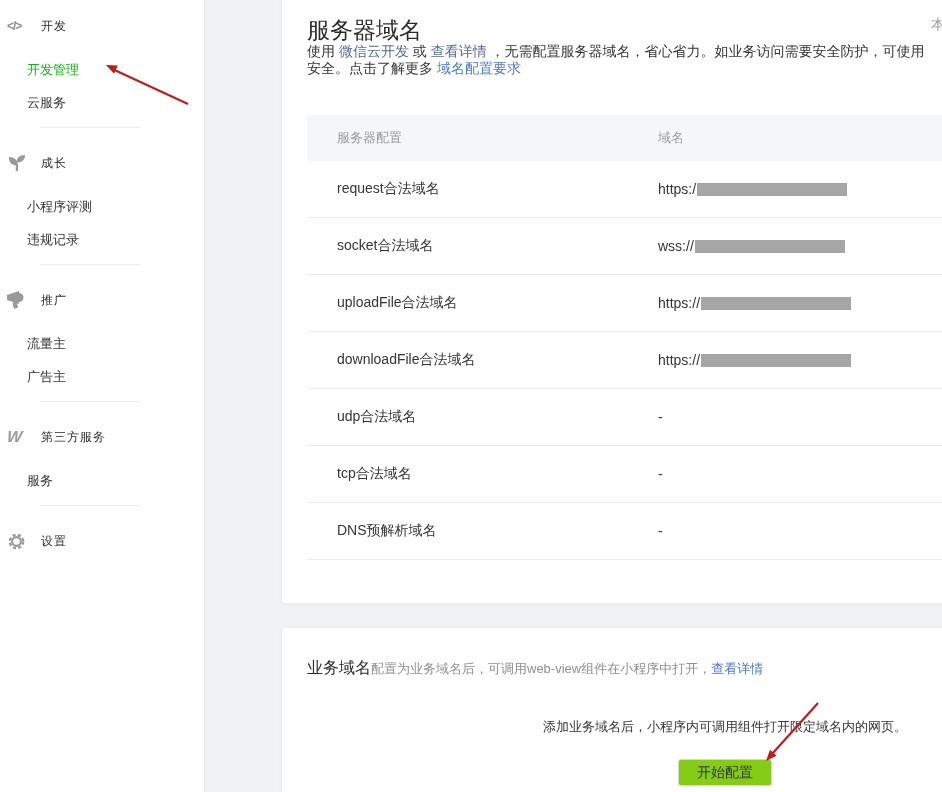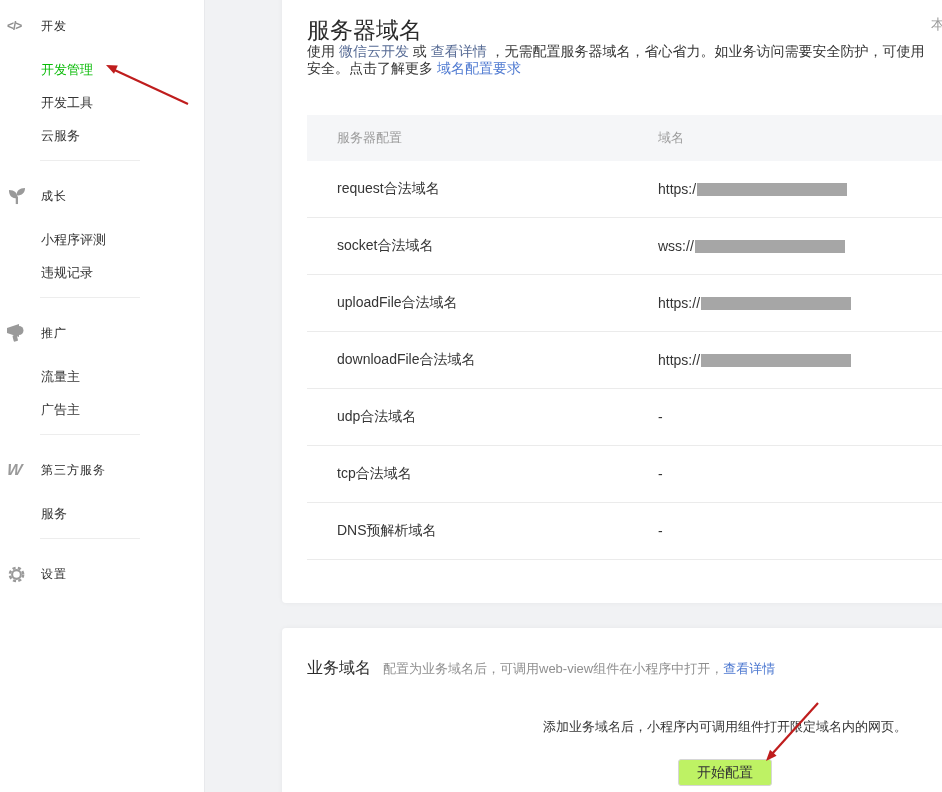--- a/index.html
+++ b/index.html
@@ -13,21 +13,21 @@
   .sidebar {
     position:absolute; left:0; top:0; width:204px; height:792px;
     background:#ffffff; border-right:1px solid #e8e9ec; z-index:2;
   }
   .sections { position:absolute; top:15px; left:0; right:0; }
   .sec-header { display:flex; align-items:center; padding-left:7px; height:22px; margin-bottom:24px; cursor:pointer; }
   .sec-icon { width:34px; color:#9a9a9a; display:flex; align-items:center; }
   .code-glyph { font-size:12px; font-weight:bold; letter-spacing:-1px; color:#8f8f8f; }
   .w-glyph { font-size:16px; font-weight:bold; font-style:italic; color:#9a9a9a; transform:skewX(-6deg); }
   .sec-title { font-size:12px; color:#2b2b2b; letter-spacing:1px; }
-  .sec-item { padding-left:41px; font-size:13px; color:#353535; height:18px; line-height:18px; margin-bottom:15px; cursor:pointer; }
+  .sec-item { padding-left:27px; font-size:13px; color:#353535; height:18px; line-height:18px; margin-bottom:15px; cursor:pointer; }
   .sec-item.active { color:#09bb07; }
   .sec-divider { margin:10px 0 24px 40px; width:100px; height:0; border-top:1px solid #ededed; }
   
   .card { position:absolute; background:#ffffff; border-radius:4px; box-shadow:0 0 5px rgba(0,0,0,0.05); z-index:1; }
   #card-server   { left:282px; top:-24px; width:744px; height:627px; }
   #card-business { left:282px; top:628px; width:744px; height:220px; }
   .card-title { position:absolute; left:25px; font-size:23px; color:#2b2b2b; }
   #server-title { top:39px; }
   .desc { position:absolute; left:25px; font-size:14px; color:#353535; white-space:nowrap; }
   #desc-line1 { top:67px; }
@@ -37,25 +37,25 @@
   #corner-text { position:absolute; left:931px; top:16px; font-size:14px; color:#9a9a9a; z-index:5; white-space:nowrap; }
   
   .domain-table { position:absolute; left:25px; top:139px; width:694px; }
   .thead { height:46px; background:#f5f6f8; display:flex; align-items:center; font-size:13px; color:#9b9b9b; }
   .th-config, .td-config { margin-left:30px; width:321px; flex:0 0 321px; }
   .trow { height:56px; display:flex; align-items:center; border-bottom:1px solid #ebebeb; font-size:14px; color:#353535; }
   .redact-bar { display:inline-block; width:150px; height:13px; background:#a6a6a6; vertical-align:-2px; margin-left:1px; }
   
   .biz-head { position:absolute; left:25px; top:30px; display:flex; align-items:baseline; }
   .biz-title { font-size:16px; color:#2b2b2b; }
-  .biz-sub { font-size:13px; color:#8f8f8f; margin-left:12px; }
+  .biz-sub { font-size:13px; color:#8f8f8f; }
   .biz-hint { position:absolute; left:143px; top:90px; width:600px; text-align:center; font-size:13px; color:#353535; }
   .config-btn {
     position:absolute; left:396px; top:131px; width:94px; height:27px;
-    background:#bef264; border:1px solid #d6d6d6; border-radius:3px;
+    background:#84cc16; border:1px solid #d6d6d6; border-radius:3px;
     font-size:14px; color:#333; display:flex; align-items:center; justify-content:center;
     cursor:pointer; box-sizing:border-box; font-family:"Liberation Sans", sans-serif;
   }
   
   #arrow-overlay { position:absolute; left:0; top:0; z-index:40; pointer-events:none; }
 </style>
 </head>
 <body>
 
 <div class="sidebar">
@@ -63,21 +63,20 @@
   <div class="sec">
     <div class="sec-header">
       <span class="sec-icon">
             <span class="code-glyph">&lt;/&gt;</span>
           </span>
       <span class="sec-title">开发</span>
     </div>
 
   <div class="sec-item active">开发管理</div>
 
-  <div class="sec-item">开发工具</div>
 
   <div class="sec-item">云服务</div>
 </div>
 
   <div class="sec-divider"></div>
 
   <div class="sec">
     <div class="sec-header">
       <span class="sec-icon">
             <svg width="19" height="17" viewBox="0 0 20 18">

